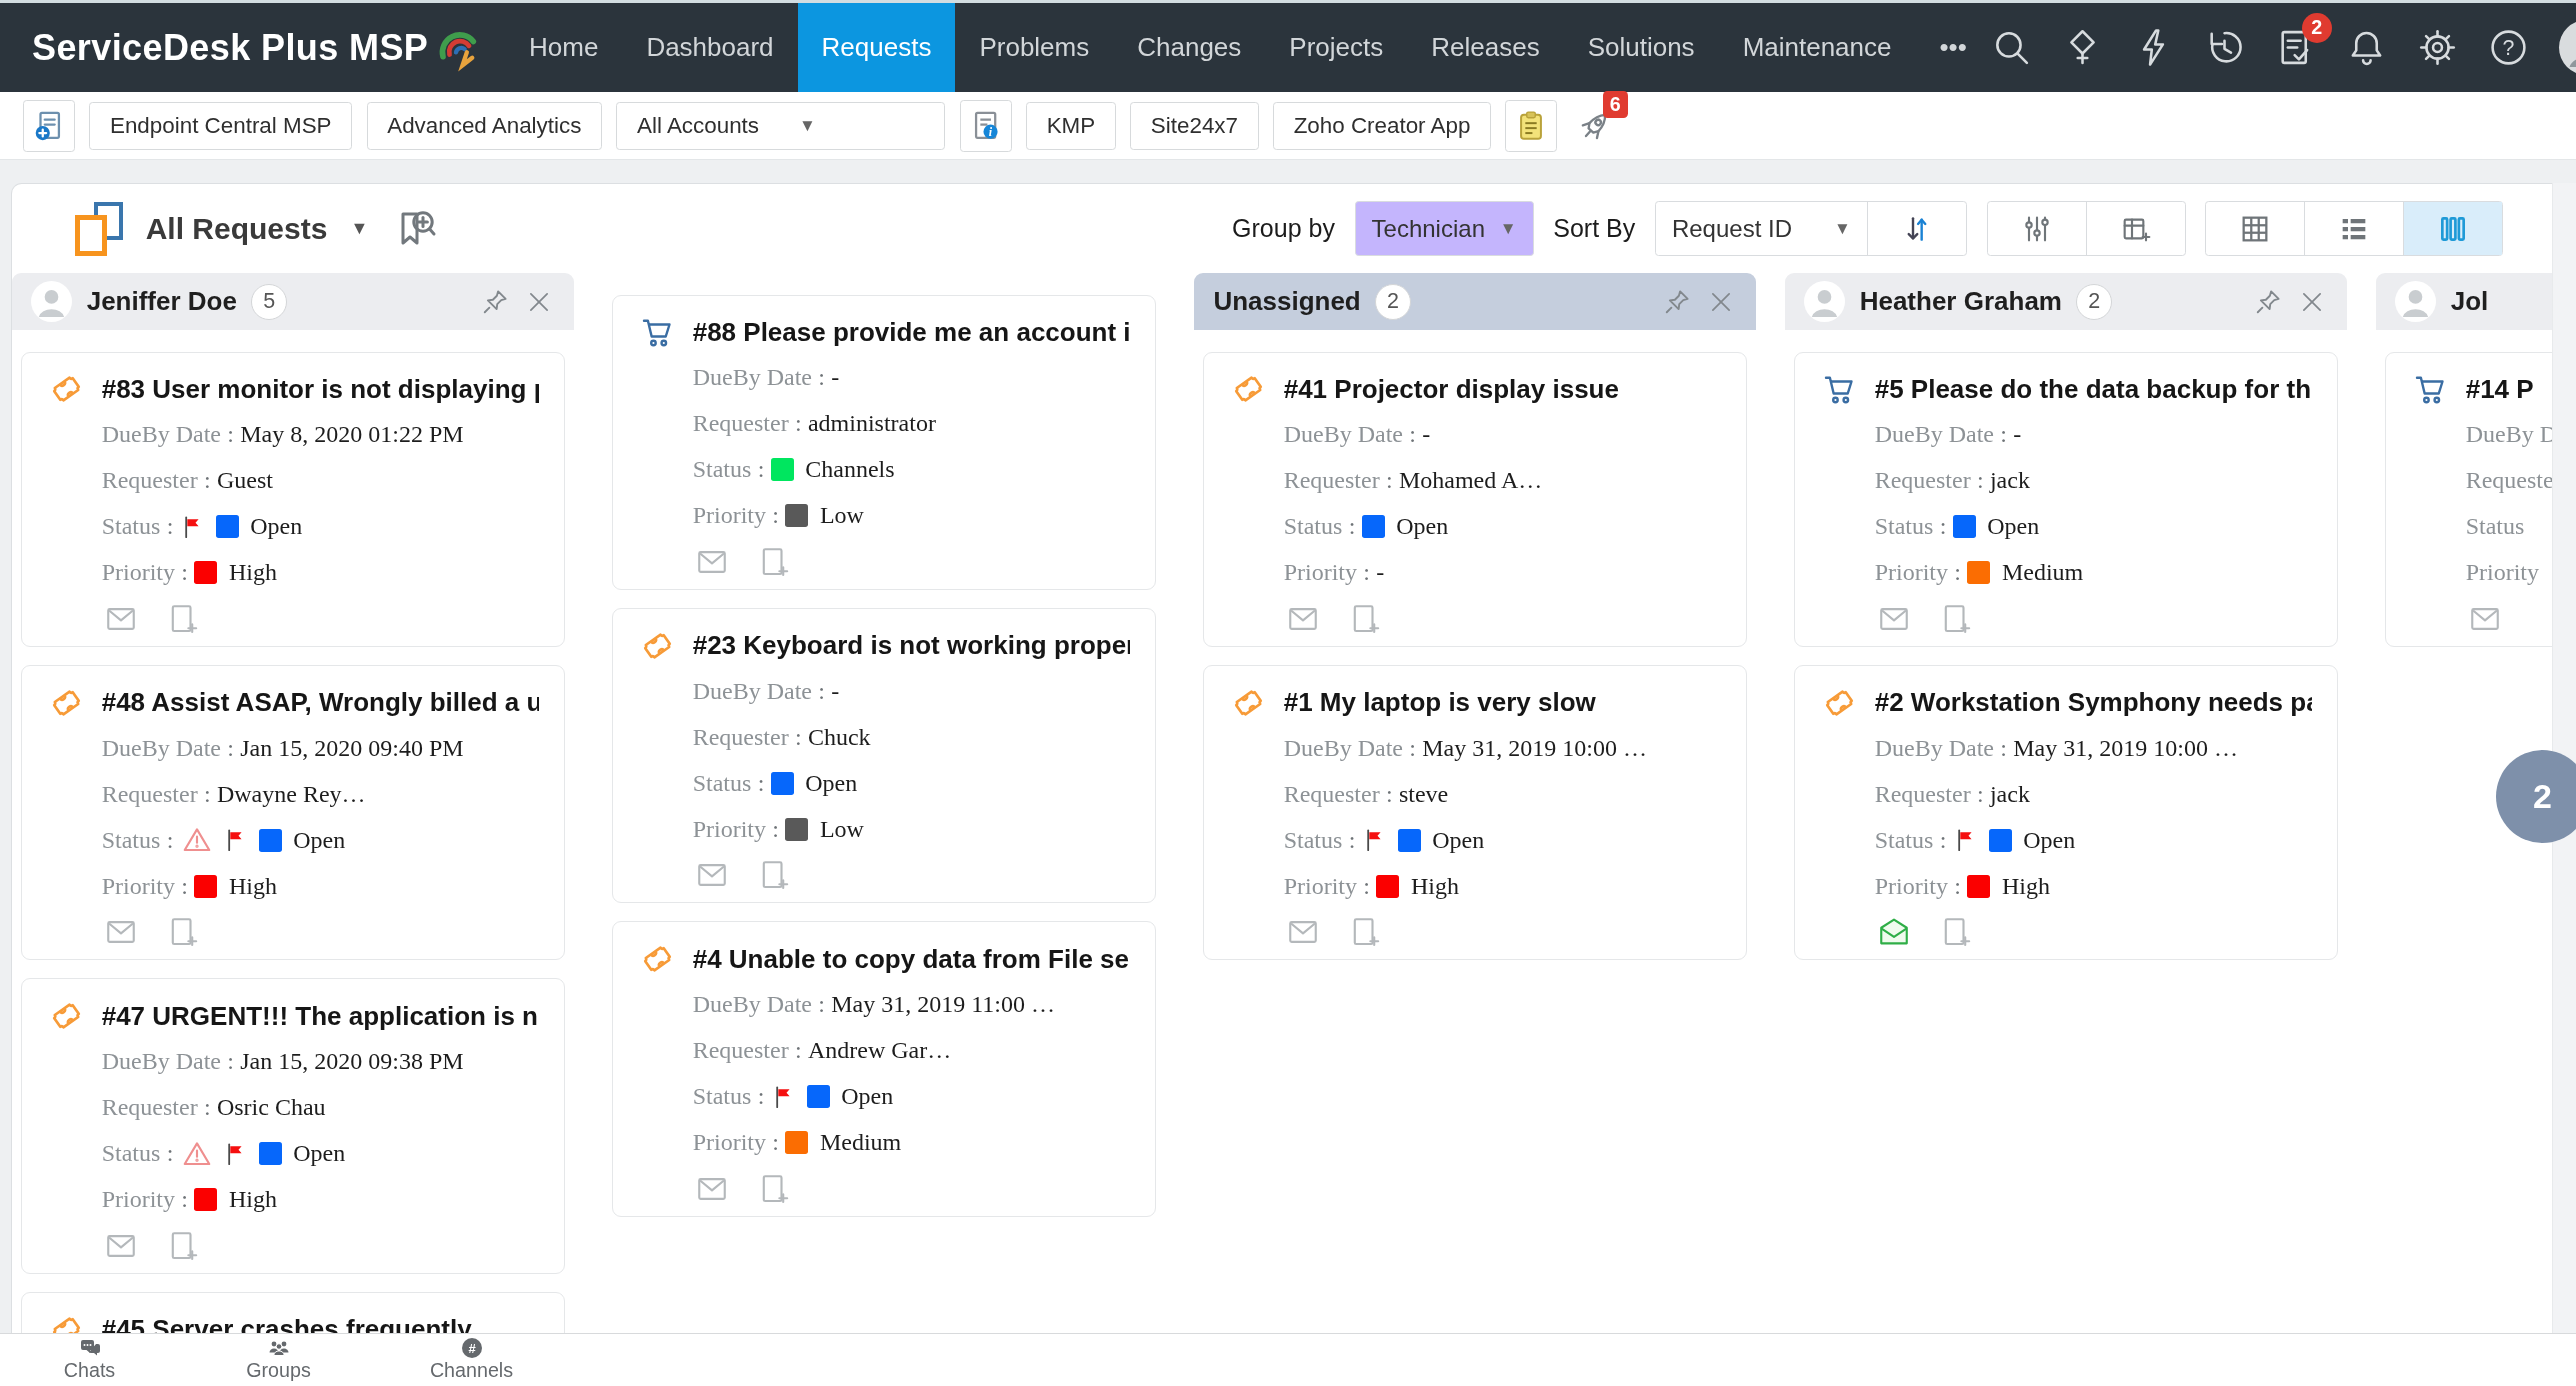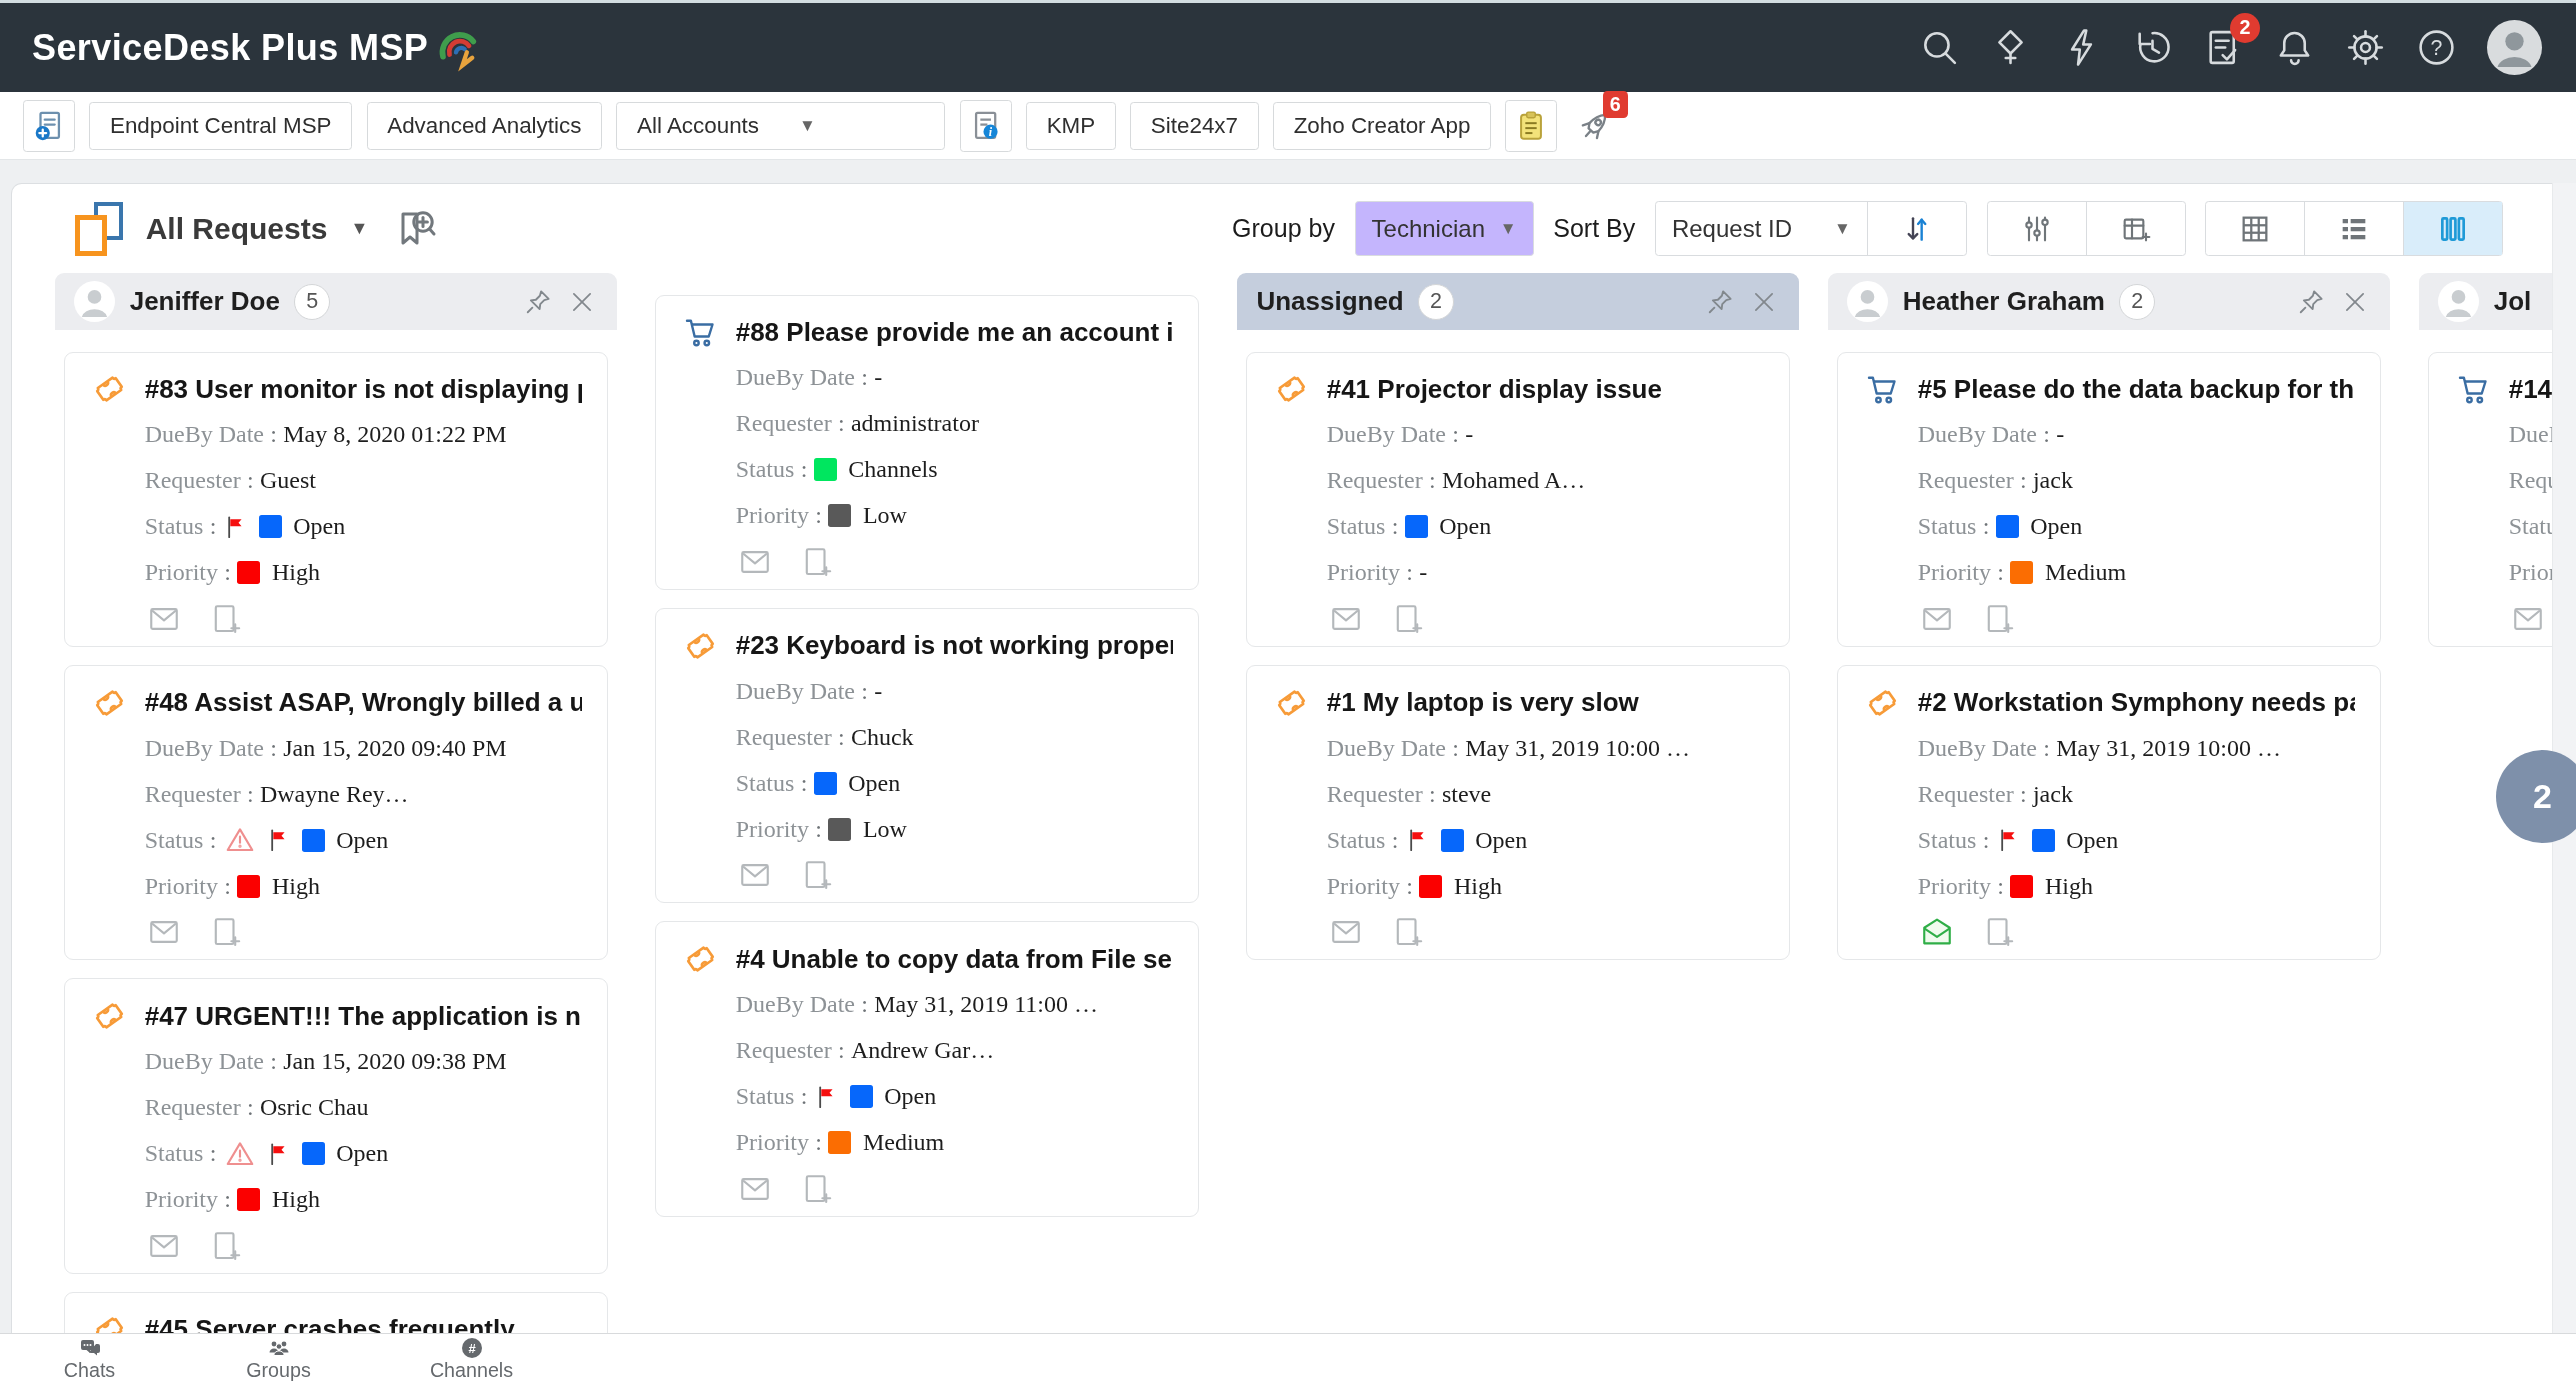--- a/index.html
+++ b/index.html
@@ -55,21 +55,21 @@
   .select{display:flex;align-items:center;justify-content:space-between;height:55px;border:1.8px solid #d9dcdf;
     border-radius:3.6px;padding:0 16px;font-size:24px;color:#333;background:#c4b5fd;cursor:pointer;box-sizing:border-box;}
   .sel-group{display:flex;align-items:stretch;height:55px;border:1.8px solid #d9dcdf;border-radius:3.6px;background:#fff;box-sizing:border-box;}
   .sel-cell{display:flex;align-items:center;justify-content:space-between;padding:0 16px;font-size:24px;color:#333;cursor:pointer;gap:2px;}
   .sel-cell + .sel-cell{border-left:1.8px solid #d9dcdf;}
   .ico-cell{display:flex;align-items:center;justify-content:center;width:66px;color:#6f7579;cursor:pointer;}
   .ico-cell svg{width:32px;height:32px;}
   .ico-cell.active{background:#d9edfa;color:#1f9ad7;}
   
   .board{position:absolute;top:89px;left:0;right:0;bottom:0;overflow:hidden;display:flex;gap:29px;
-    padding-left:43px;box-sizing:border-box;}
+    box-sizing:border-box;}
   .col{width:562px;flex:none;}
   .col-head{height:57px;background:#ecedf0;border-radius:9px 9px 0 0;display:flex;align-items:center;
     padding:0 19.7px;gap:14.3px;box-sizing:border-box;cursor:pointer;}
   .col-head.hl{background:#c5cedd;}
   .avatar{width:41px;height:41px;border-radius:50%;background:#fff;color:#c9cdd0;flex:none;overflow:hidden;}
   .avatar svg{width:100%;height:100%;}
   .col-name{font-size:26px;font-weight:bold;color:#1f1f1f;white-space:nowrap;}
   .col-count{width:36px;height:36px;border-radius:50%;background:#fff;border:0.9px solid #d4d6d8;color:#555;
     font-size:21.5px;display:flex;align-items:center;justify-content:center;flex:none;box-sizing:border-box;}
   .head-sp{flex:1;}
@@ -109,20 +109,32 @@
 <div class="topnav">
   <div class="logo">
     <span>ServiceDesk Plus MSP</span>
     <svg class="logo-swirl" viewBox="0 0 24 24" fill="none" stroke-linecap="round">
       <path d="M6 16 A 8 8 0 0 1 20 9" stroke="#3f9d4c" stroke-width="2.6"></path>
       <path d="M9 15 A 5 5 0 0 1 18 11" stroke="#d43c34" stroke-width="2.2"></path>
       <path d="M12 14 A 2.5 2.5 0 0 1 16 12.5" stroke="#2d6fb5" stroke-width="2"></path>
       <path d="M17 14 L15 20 L19.5 16.5" stroke="#e8a33d" stroke-width="2"></path>
     </svg>
   </div>
+  <div class="nav-items">
+      <div class="nav-item">Home</div>
+      <div class="nav-item">Dashboard</div>
+      <div class="nav-item active">Requests</div>
+      <div class="nav-item">Problems</div>
+      <div class="nav-item">Changes</div>
+      <div class="nav-item">Projects</div>
+      <div class="nav-item">Releases</div>
+      <div class="nav-item">Solutions</div>
+      <div class="nav-item">Maintenance</div>
+      <div class="nav-item">•••</div>
+    </div>
   <div class="nav-right">
     <span class="nav-ico">
       <svg viewBox="0 0 24 24" fill="none" stroke="currentColor" stroke-width="1.5" stroke-linecap="round">
           <circle cx="10.5" cy="10.5" r="6.8"></circle>
           <line x1="15.6" y1="15.6" x2="21" y2="21"></line>
         </svg>
     </span>
     <span class="nav-ico">
       <svg viewBox="0 0 24 24" fill="none" stroke="currentColor" stroke-width="1.5" stroke-linejoin="round" stroke-linecap="round">
           <path d="M12 2.5 L18.5 9 L12 15.5 L5.5 9 Z"></path>

